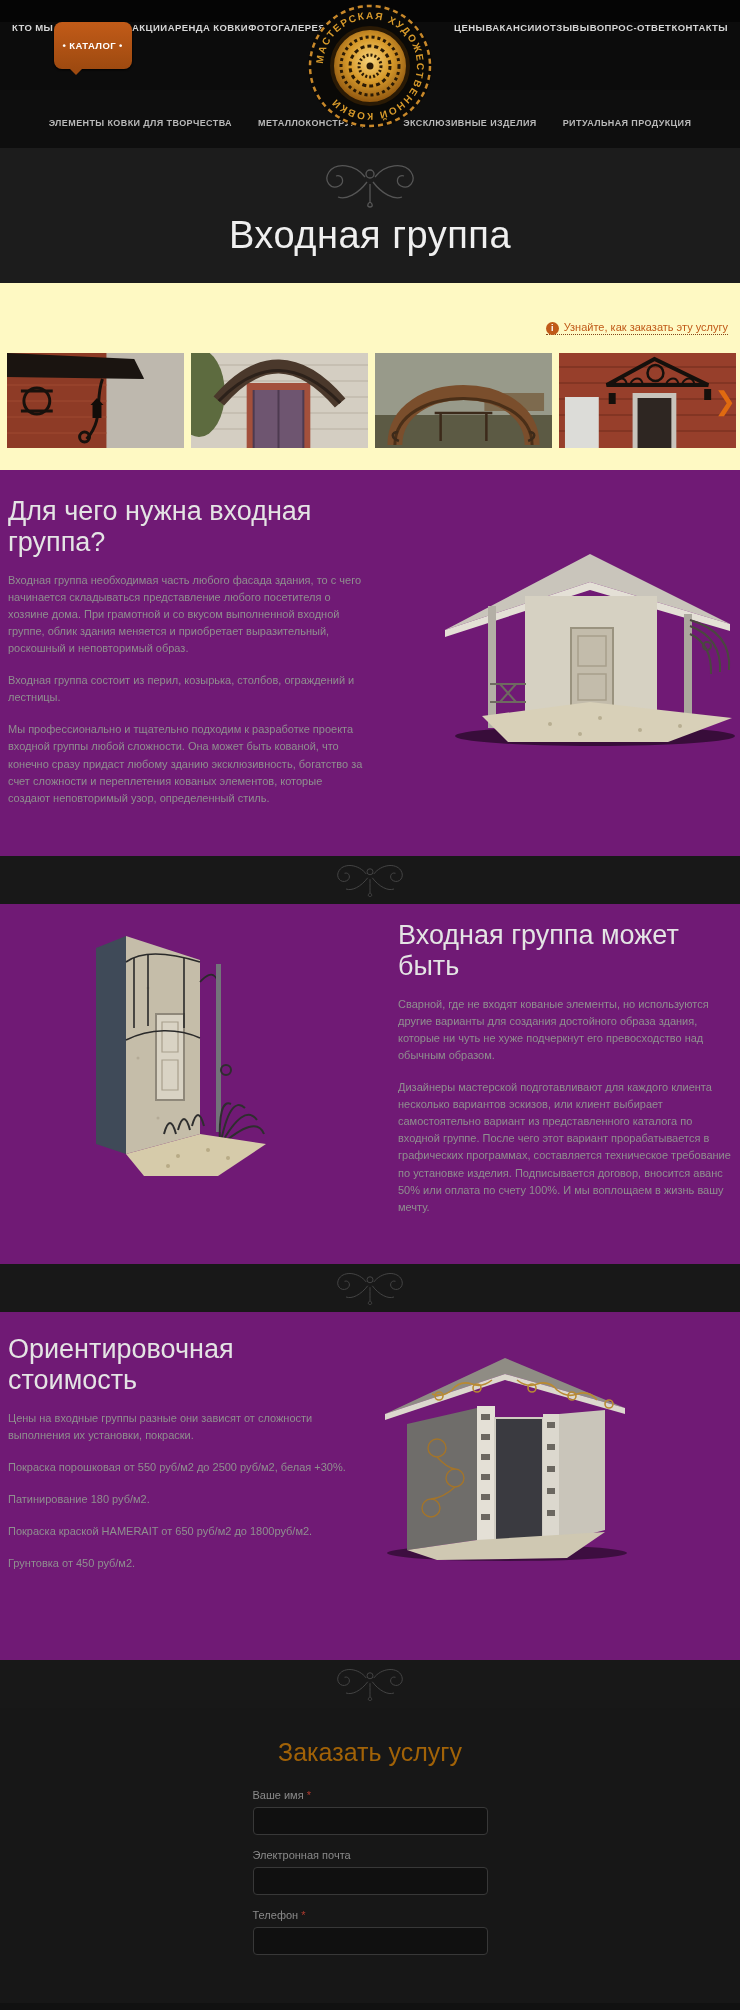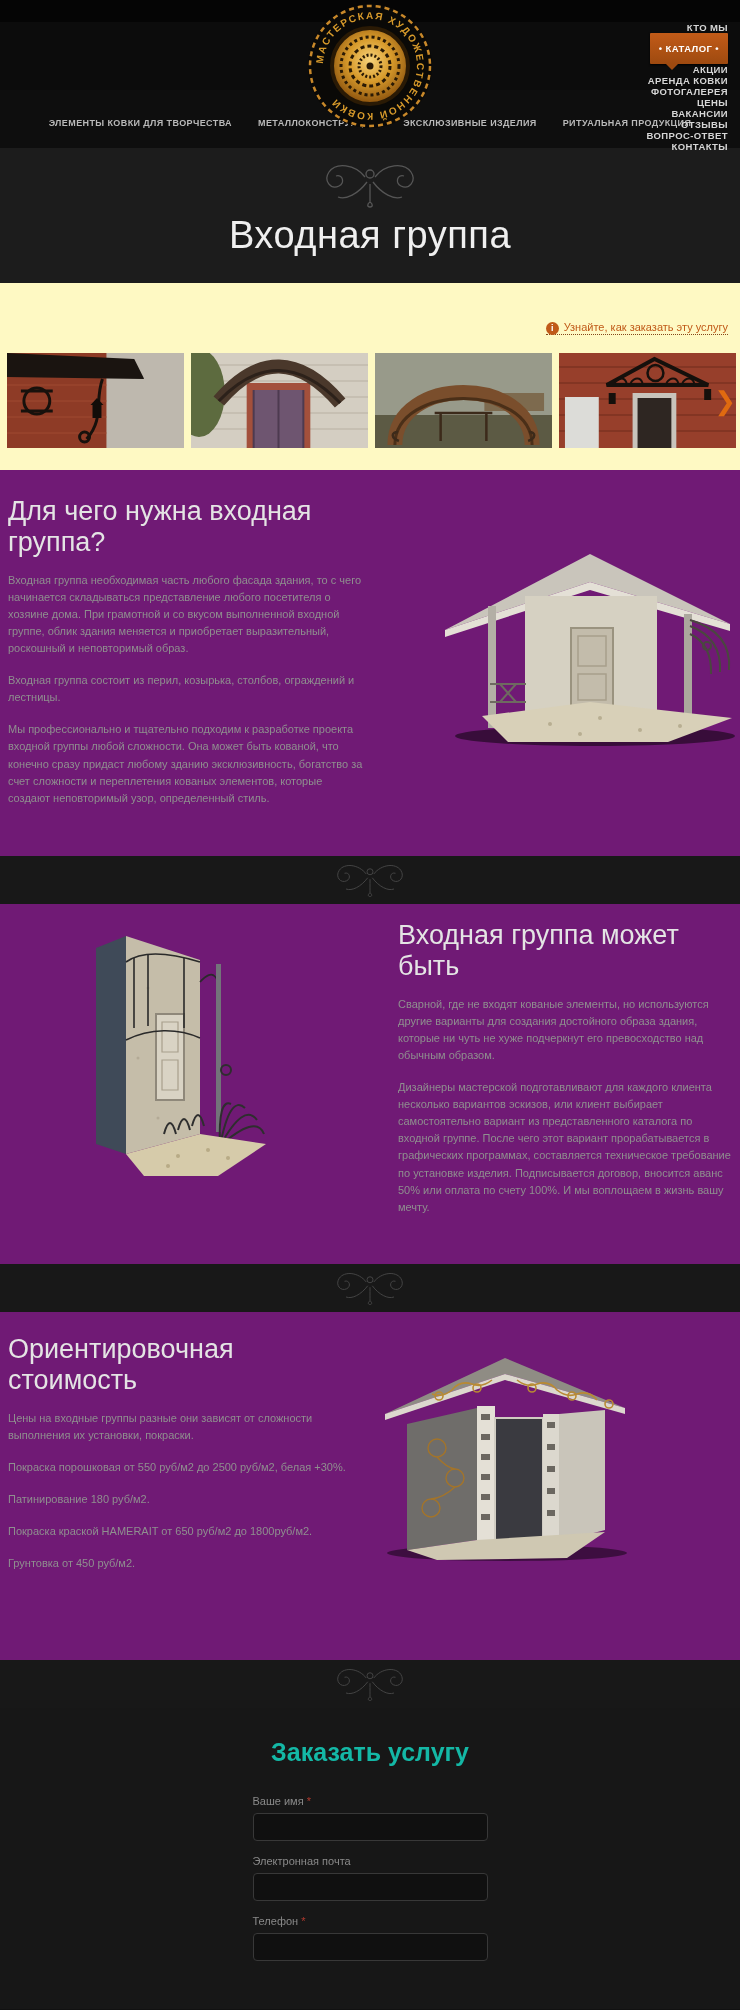--- a/index.html
+++ b/index.html
@@ -1,22 +1,22 @@
 <!DOCTYPE html>
 <html lang="ru"><head>
 <meta charset="utf-8">
 <style>
   html,body{margin:0;padding:0;background:#111;}
   .page{width:740px;margin:0 auto;background:#161616;font-family:"Liberation Sans",sans-serif;color:#8f8f8f;position:relative;overflow:hidden;}
 
   
   .top-strip{height:22px;background:#050505;}
-  .main-nav{height:68px;background:#0c0c0c;display:flex;align-items:flex-end;justify-content:space-between;padding:0 12px;position:relative;flex-direction:column;}
+  .main-nav{height:68px;background:#0c0c0c;display:flex;align-items:flex-start;justify-content:space-between;padding:0 12px;position:relative;}
   .main-nav a{color:#d6d6d6;text-decoration:none;font-size:9.5px;font-weight:bold;letter-spacing:.4px;white-space:nowrap;}
-  .nav-pill{background:linear-gradient(#c25b18,#9e4a10);border-radius:1px;padding:10px 9px;position:relative;color:#fff !important;box-shadow:0 1px 2px #000;}
+  .nav-pill{background:linear-gradient(#c25b18,#9e4a10);border-radius:8px;padding:18px 9px;position:relative;color:#fff !important;box-shadow:0 1px 2px #000;}
   .nav-pill:after{content:"";position:absolute;left:16px;bottom:-6px;border:6px solid transparent;border-top-color:#9e4a10;border-bottom:none;}
   .logo-spacer{width:128px;flex:0 0 auto;}
   .logo{position:absolute;left:306px;top:-20px;width:128px;height:128px;z-index:20;}
 
   
   .catalog-nav{background:#0e0e0e;padding:28px 0 20px;}
   .cat-row{display:flex;justify-content:center;align-items:center;gap:26px;margin-bottom:16px;}
   .cat-row a{color:#b9b9b9;text-decoration:none;font-size:9px;font-weight:bold;letter-spacing:.4px;white-space:nowrap;}
   .cat-active{background:linear-gradient(#c25b18,#9e4a10);border-radius:11px;padding:6px 12px;color:#fff !important;box-shadow:0 1px 2px #000;}
 
@@ -45,21 +45,21 @@
   .sec-variants{padding:16px 0 26px;min-height:318px;}
   .sec-variants .txt{margin-left:398px;width:334px;}
   .img-variants{position:absolute;left:68px;top:14px;width:217px;height:262px;}
   .sec-price{padding:22px 0 26px 8px;min-height:300px;}
   .sec-price .txt{width:360px;}
   .img-price{position:absolute;right:98px;top:36px;width:275px;height:215px;}
   .divider{background:#181818;height:48px;display:flex;align-items:center;justify-content:center;}
 
   
   .form-sec{background:#171717;padding:30px 0 34px;text-align:center;}
-  .form-sec h2{font-size:25px;font-weight:700;color:#14b8a6;margin:0 0 28px;}
+  .form-sec h2{font-size:25px;font-weight:400;color:#a16207;margin:0 0 22px;}
   .form-body{width:235px;margin:0 auto;text-align:left;}
   .f-label{display:block;font-size:11px;color:#8a8a8a;margin:0 0 6px;}
   .req{color:#b03a2e;margin-left:3px;}
   .f-input{display:block;width:100%;box-sizing:border-box;height:28px;background:#101010;border:1px solid #383838;border-radius:4px;margin-bottom:14px;color:#ccc;padding:0 8px;font-size:12px;outline:none;}
 </style>
 </head>
 <body>
 
 <div class="page">
 

